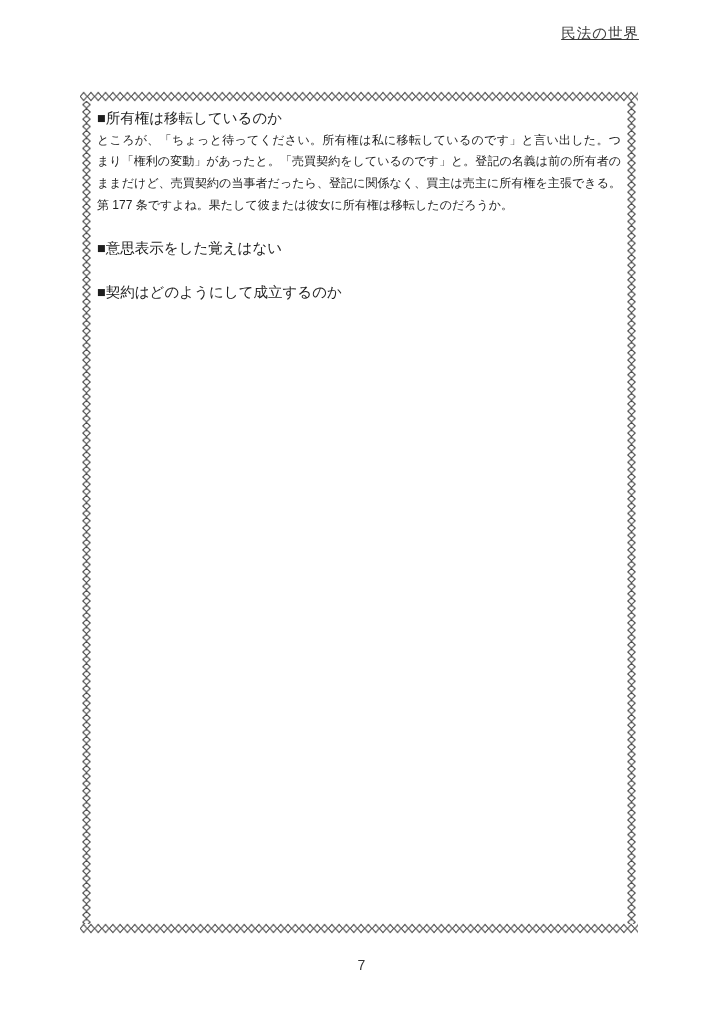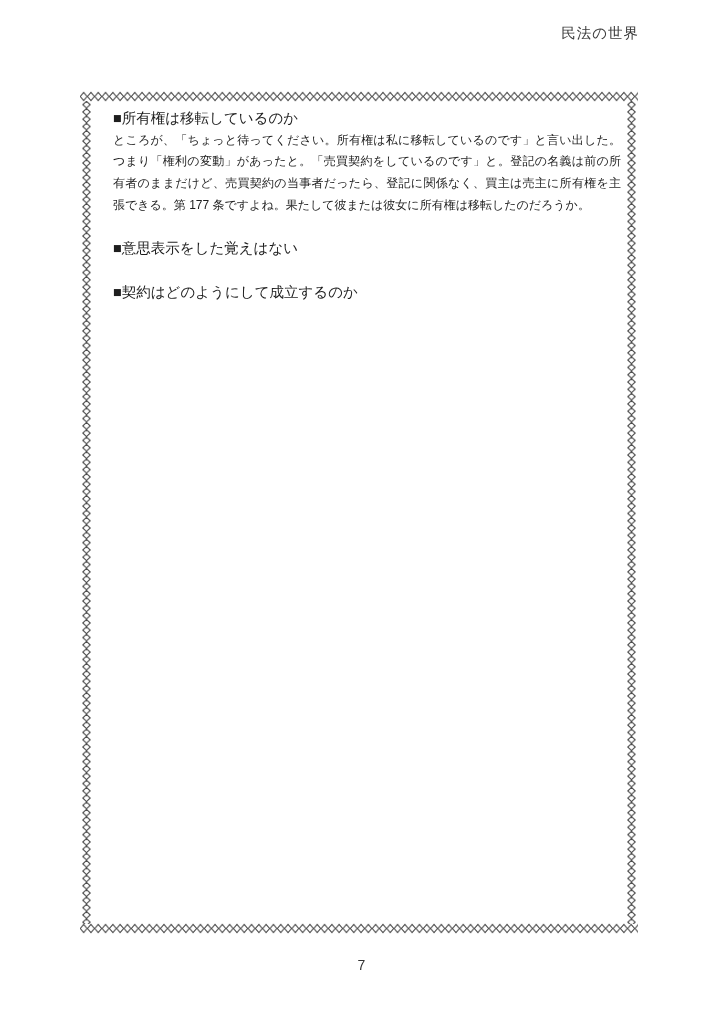--- a/index.html
+++ b/index.html
@@ -11,40 +11,41 @@
     color: #222222;
     overflow: hidden;
   }
   .running-head {
     position: absolute;
     top: 24px;
     right: 84px;
     font-size: 14.5px;
     letter-spacing: 1px;
     color: #3a3a3a;
+    text-decoration: underline;
   }
   .content-box {
     position: absolute;
     left: 80px;
     top: 90px;
     width: 558px;
     height: 845px;
   }
   .border-strip { position: absolute; display: block; }
   .border-top    { left: 0; top: 0; width: 100%; height: 13px; }
   .border-bottom { left: 0; bottom: 0; width: 100%; height: 13px; }
   .border-left   { left: 0; top: 11px; width: 13px; height: calc(100% - 22px); }
   .border-right  { right: 0; top: 11px; width: 13px; height: calc(100% - 22px); }
   .box-inner {
     position: absolute;
     left: 13px; right: 13px; top: 13px; bottom: 13px;
     padding: 5px 4px 0 4px;
     overflow: hidden;
   }
-  .section { margin-bottom: 21.7px; margin-left: 16px; }
+  .section { margin-bottom: 21.7px; }
   .section-heading {
     font-size: 14.5px;
     line-height: 21.7px;
     color: #1e1e1e;
     white-space: nowrap;
   }
   .section-body {
     font-size: 12px;
     line-height: 21.7px;
     color: #1e1e1e;

